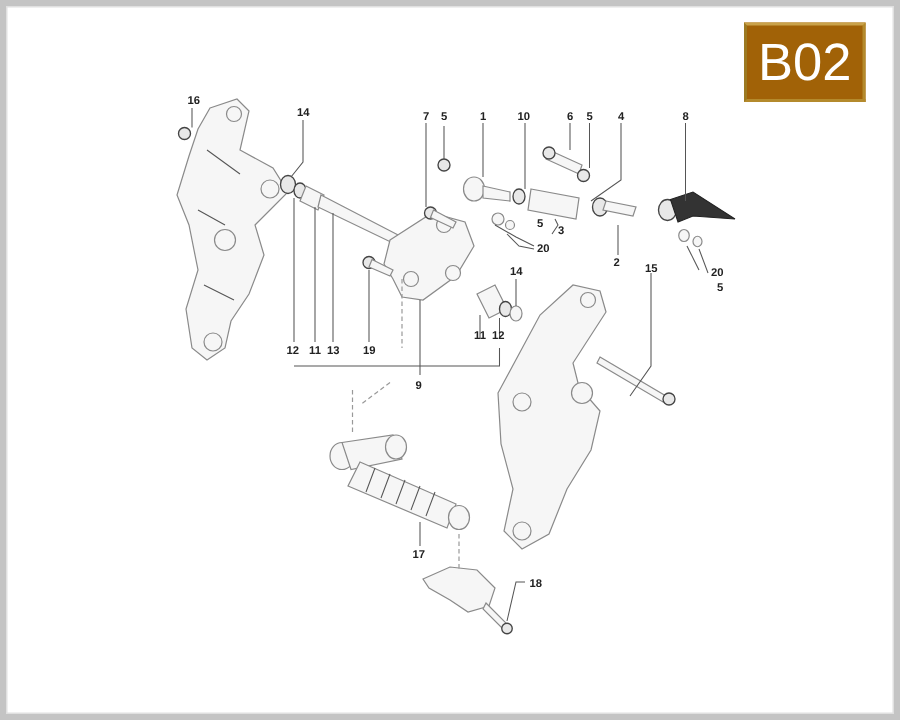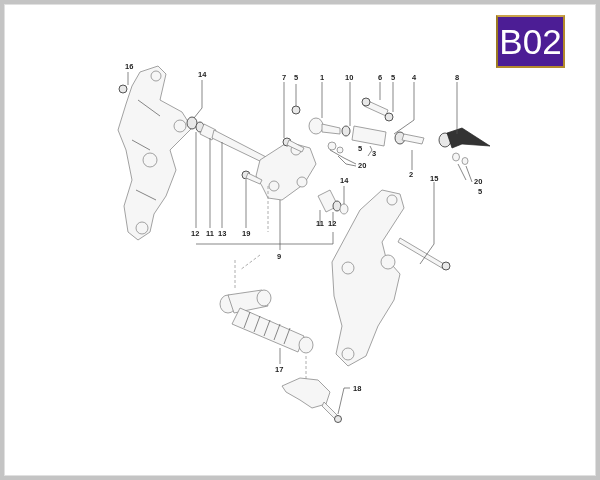--- a/index.html
+++ b/index.html
@@ -1,20 +1,20 @@
 <!DOCTYPE html>
 <html><head>
 <meta charset="utf-8">
 <style>
   html, body { margin:0; padding:0; background:#ffffff; }
   body { width:600px; height:480px; position:relative; overflow:hidden; font-family:"Liberation Sans", sans-serif; }
   .frame { position:absolute; left:0; top:0; width:600px; height:480px; box-sizing:border-box;
            border:4px solid #c4c4c4; box-shadow: inset 0 0 0 1px #e0e0e0; background:#fff; }
-  .badge { position:absolute; left:496px; top:15px; width:69px; height:53px; box-sizing:border-box;
-           background:#4c1d95; border:2px solid #b48a2c; border-top-color:#c9a24a; border-left-color:#9c7a22;
+  .badge { position:absolute; left:496px; top:15px; width:81px; height:53px; box-sizing:border-box;
+           background:#a16207; border:2px solid #b48a2c; border-top-color:#c9a24a; border-left-color:#9c7a22;
            color:#fff; font-size:35px; line-height:49px; text-align:center; letter-spacing:0px; }
   svg { position:absolute; left:0; top:0; }
   .lbl { font-family:"Liberation Sans", sans-serif; font-size:7.5px; font-weight:bold; fill:#222; }
   .lead { stroke:#555; stroke-width:0.7; fill:none; }
   .part { stroke:#8a8a8a; stroke-width:0.8; fill:#f6f6f6; }
   .partd { stroke:#444; stroke-width:0.9; fill:#e8e8e8; }
   .dash { stroke:#999; stroke-width:0.8; stroke-dasharray:3,2; fill:none; }
 </style>
 </head>
 <body>

